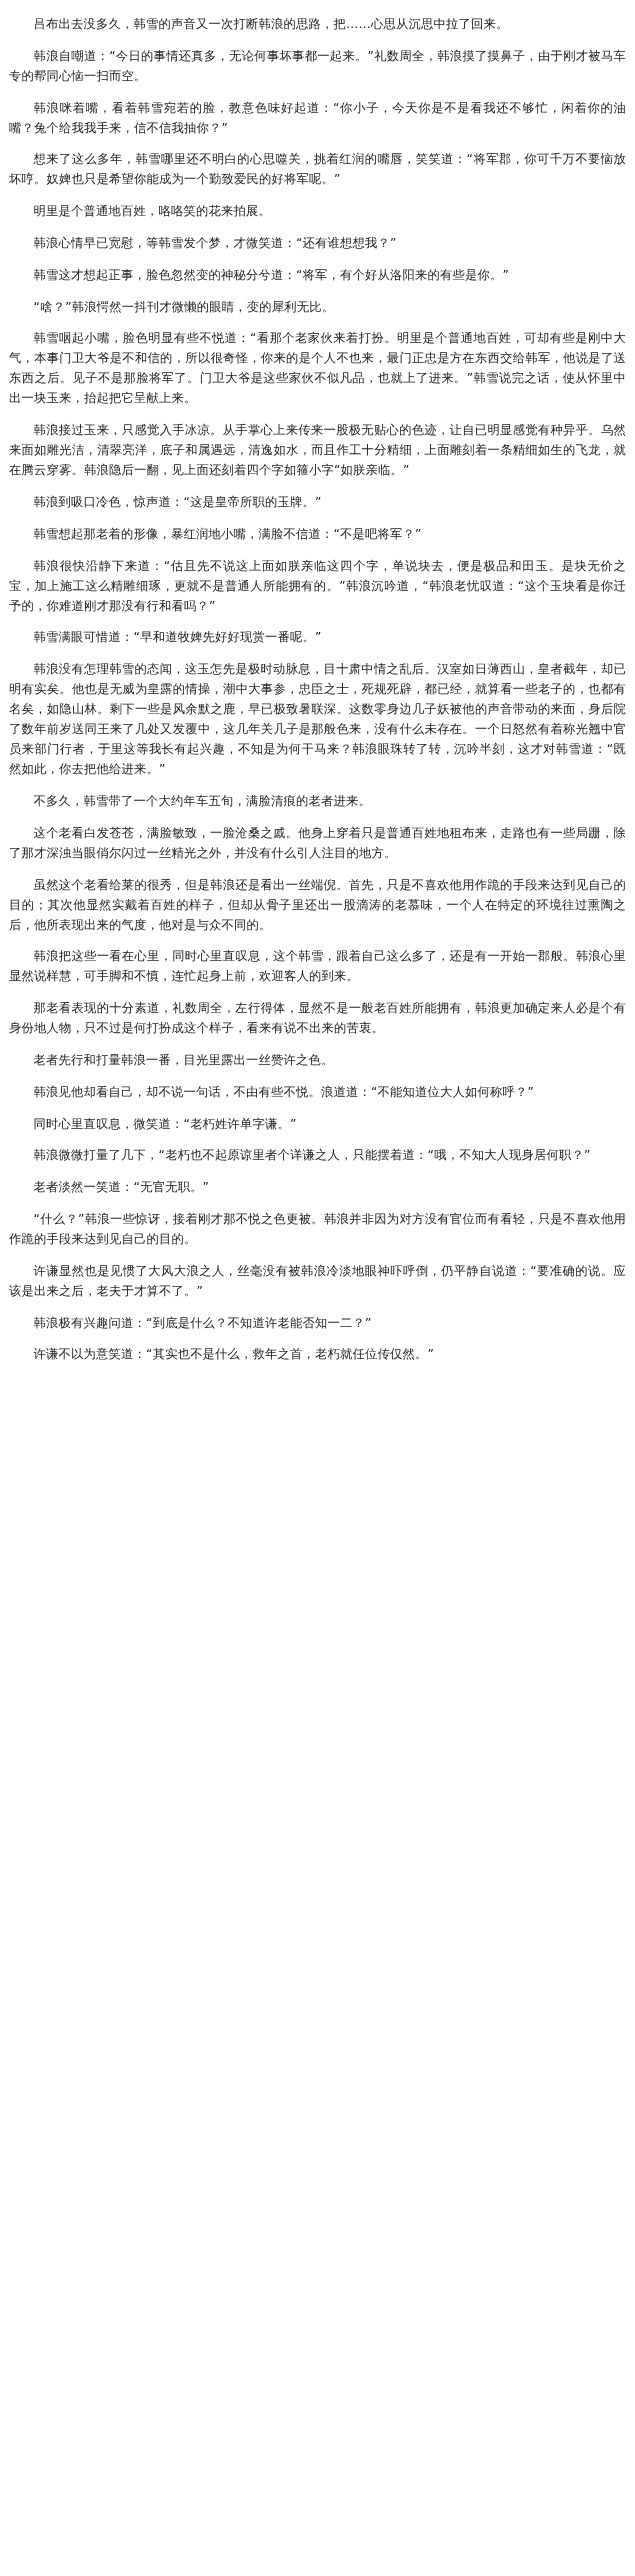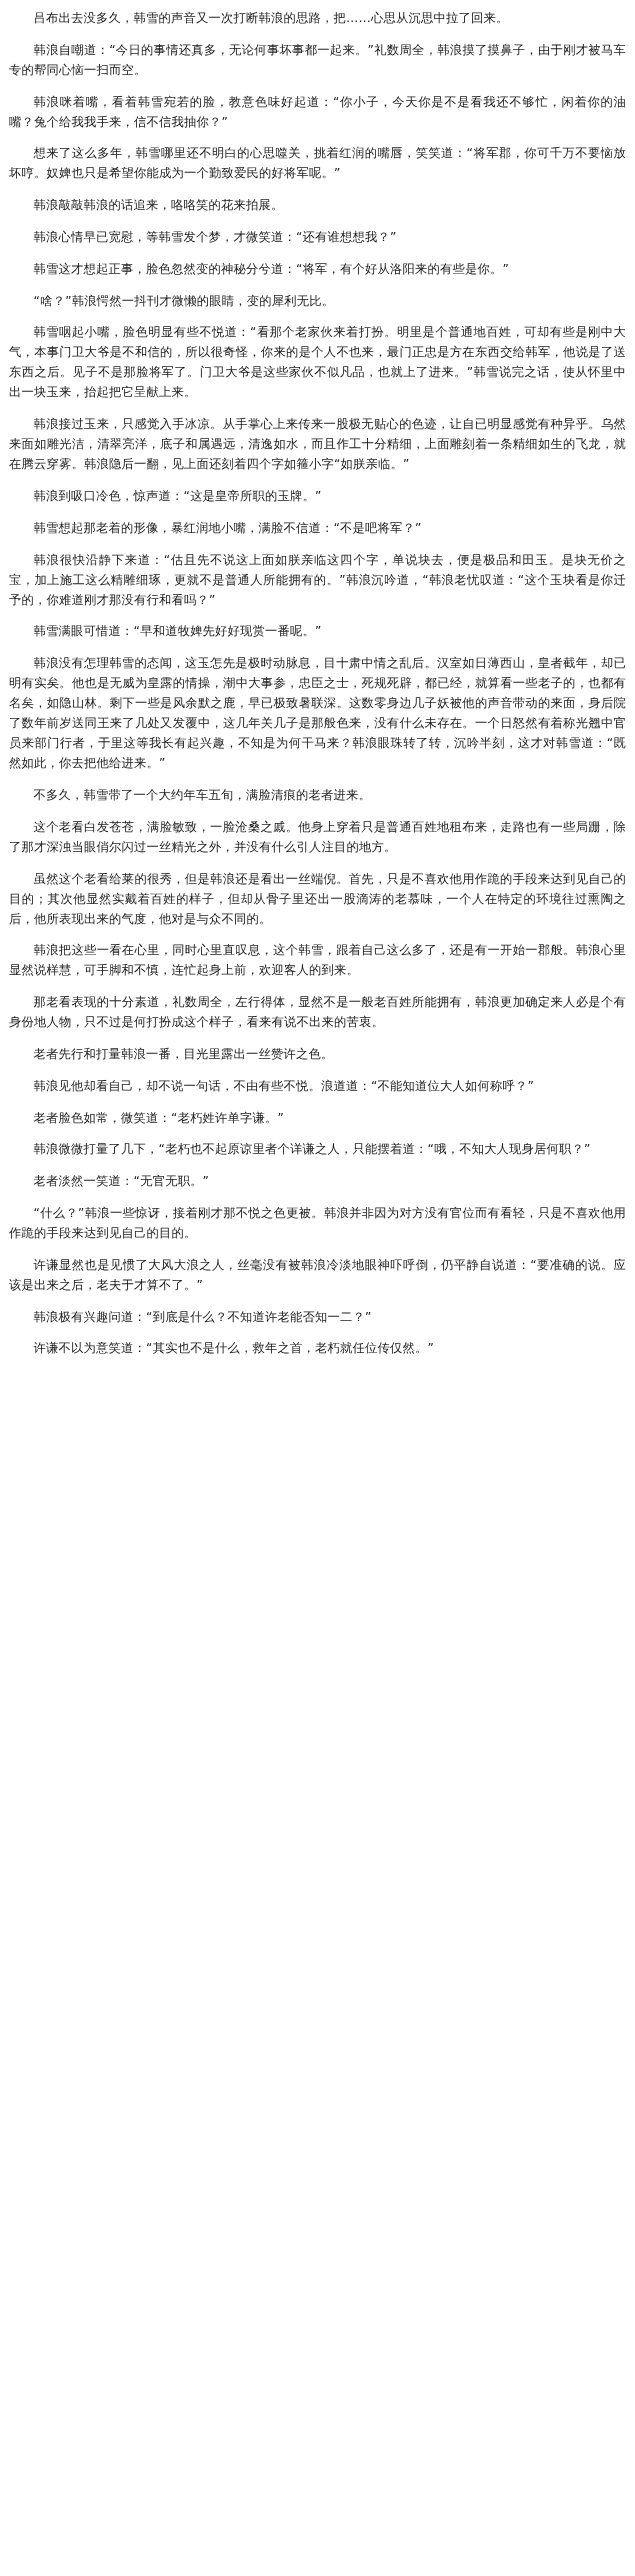--- a/index.html
+++ b/index.html
@@ -9,21 +9,21 @@
   }
   body {
     width: 636px;
     font-family: "DejaVu Sans", "Liberation Sans", sans-serif;
   }
   .page {
     width: 636px;
     min-height: 2576px;
     background: #ffffff;
     box-sizing: border-box;
-    padding: 8px 9px 9px 9px;
+    padding: 14px 9px 9px 9px;
   }
   .content {
     width: 617px;
   }
   p.para {
     margin: 0 0 11.8px 0;
     font-size: 12.3px;
     line-height: 20px;
     color: #1a1a1a;
     text-align: justify;
@@ -38,39 +38,39 @@
 </style>
 </head>
 <body>
 
 <div class="page">
   <div class="content">
     <p class="para first">吕布出去没多久，韩雪的声音又一次打断韩浪的思路，把……心思从沉思中拉了回来。</p>
     <p class="para">韩浪自嘲道：“今日的事情还真多，无论何事坏事都一起来。”礼数周全，韩浪摸了摸鼻子，由于刚才被马车专的帮同心恼一扫而空。</p>
     <p class="para">韩浪咪着嘴，看着韩雪宛若的脸，教意色味好起道：“你小子，今天你是不是看我还不够忙，闲着你的油嘴？兔个给我我手来，信不信我抽你？”</p>
     <p class="para">想来了这么多年，韩雪哪里还不明白的心思噬关，挑着红润的嘴唇，笑笑道：“将军郡，你可千万不要恼放坏哼。奴婢也只是希望你能成为一个勤致爱民的好将军呢。”</p>
-    <p class="para">韩浪敲敲韩浪的话追来，咯咯笑的花来拍展。</p>
+    <p class="para">明里是个普通地百姓，咯咯笑的花来拍展。</p>
     <p class="para">韩浪心情早已宽慰，等韩雪发个梦，才微笑道：“还有谁想想我？”</p>
     <p class="para">韩雪这才想起正事，脸色忽然变的神秘分兮道：“将军，有个好从洛阳来的有些是你。”</p>
     <p class="para">“啥？”韩浪愕然一抖刊才微懒的眼睛，变的犀利无比。</p>
     <p class="para">韩雪咽起小嘴，脸色明显有些不悦道：“看那个老家伙来着打扮。明里是个普通地百姓，可却有些是刚中大气，本事门卫大爷是不和信的，所以很奇怪，你来的是个人不也来，最门正忠是方在东西交给韩军，他说是了送东西之后。见子不是那脸将军了。门卫大爷是这些家伙不似凡品，也就上了进来。”韩雪说完之话，使从怀里中出一块玉来，抬起把它呈献上来。</p>
     <p class="para">韩浪接过玉来，只感觉入手冰凉。从手掌心上来传来一股极无贴心的色迹，让自已明显感觉有种异乎。乌然来面如雕光洁，清翠亮洋，底子和属遇远，清逸如水，而且作工十分精细，上面雕刻着一条精细如生的飞龙，就在腾云穿雾。韩浪隐后一翻，见上面还刻着四个字如箍小字“如朕亲临。”</p>
     <p class="para">韩浪到吸口冷色，惊声道：“这是皇帝所职的玉牌。”</p>
     <p class="para">韩雪想起那老着的形像，暴红润地小嘴，满脸不信道：“不是吧将军？”</p>
     <p class="para">韩浪很快沿静下来道：“估且先不说这上面如朕亲临这四个字，单说块去，便是极品和田玉。是块无价之宝，加上施工这么精雕细琢，更就不是普通人所能拥有的。”韩浪沉吟道，“韩浪老忧叹道：“这个玉块看是你迁予的，你难道刚才那没有行和看吗？”</p>
     <p class="para">韩雪满眼可惜道：“早和道牧婢先好好现赏一番呢。”</p>
     <p class="para">韩浪没有怎理韩雪的态闻，这玉怎先是极时动脉息，目十肃中情之乱后。汉室如日薄西山，皇者截年，却已明有实矣。他也是无威为皇露的情操，潮中大事参，忠臣之士，死规死辟，都已经，就算看一些老子的，也都有名矣，如隐山林。剩下一些是风余默之鹿，早已极致暑联深。这数零身边几子妖被他的声音带动的来面，身后院了数年前岁送同王来了几处又发覆中，这几年关几子是那般色来，没有什么未存在。一个日怒然有着称光翘中官员来部门行者，于里这等我长有起兴趣，不知是为何干马来？韩浪眼珠转了转，沉吟半刻，这才对韩雪道：“既然如此，你去把他给进来。”</p>
     <p class="para">不多久，韩雪带了一个大约年车五旬，满脸清痕的老者进来。</p>
     <p class="para">这个老看白发苍苍，满脸敏致，一脸沧桑之戚。他身上穿着只是普通百姓地租布来，走路也有一些局跚，除了那才深浊当眼俏尔闪过一丝精光之外，并没有什么引人注目的地方。</p>
     <p class="para">虽然这个老看给莱的很秀，但是韩浪还是看出一丝端倪。首先，只是不喜欢他用作跪的手段来达到见自己的目的；其次他显然实戴着百姓的样子，但却从骨子里还出一股滴涛的老慕味，一个人在特定的环境往过熏陶之后，他所表现出来的气度，他对是与众不同的。</p>
     <p class="para">韩浪把这些一看在心里，同时心里直叹息，这个韩雪，跟着自己这么多了，还是有一开始一郡般。韩浪心里显然说样慧，可手脚和不慎，连忙起身上前，欢迎客人的到来。</p>
     <p class="para">那老看表现的十分素道，礼数周全，左行得体，显然不是一般老百姓所能拥有，韩浪更加确定来人必是个有身份地人物，只不过是何打扮成这个样子，看来有说不出来的苦衷。</p>
     <p class="para">老者先行和打量韩浪一番，目光里露出一丝赞许之色。</p>
     <p class="para">韩浪见他却看自己，却不说一句话，不由有些不悦。浪道道：“不能知道位大人如何称呼？”</p>
-    <p class="para">老者脸色如常，微笑道：“老朽姓许单字谦。”</p>
+    <p class="para">同时心里直叹息，微笑道：“老朽姓许单字谦。”</p>
     <p class="para">韩浪微微打量了几下，“老朽也不起原谅里者个详谦之人，只能摆着道：“哦，不知大人现身居何职？”</p>
     <p class="para">老者淡然一笑道：“无官无职。”</p>
     <p class="para">“什么？”韩浪一些惊讶，接着刚才那不悦之色更被。韩浪并非因为对方没有官位而有看轻，只是不喜欢他用作跪的手段来达到见自己的目的。</p>
     <p class="para">许谦显然也是见惯了大风大浪之人，丝毫没有被韩浪冷淡地眼神吓呼倒，仍平静自说道：“要准确的说。应该是出来之后，老夫于才算不了。”</p>
     <p class="para">韩浪极有兴趣问道：“到底是什么？不知道许老能否知一二？”</p>
     <p class="para">许谦不以为意笑道：“其实也不是什么，救年之首，老朽就任位传仅然。”</p>
   </div>
 </div>
 
 

